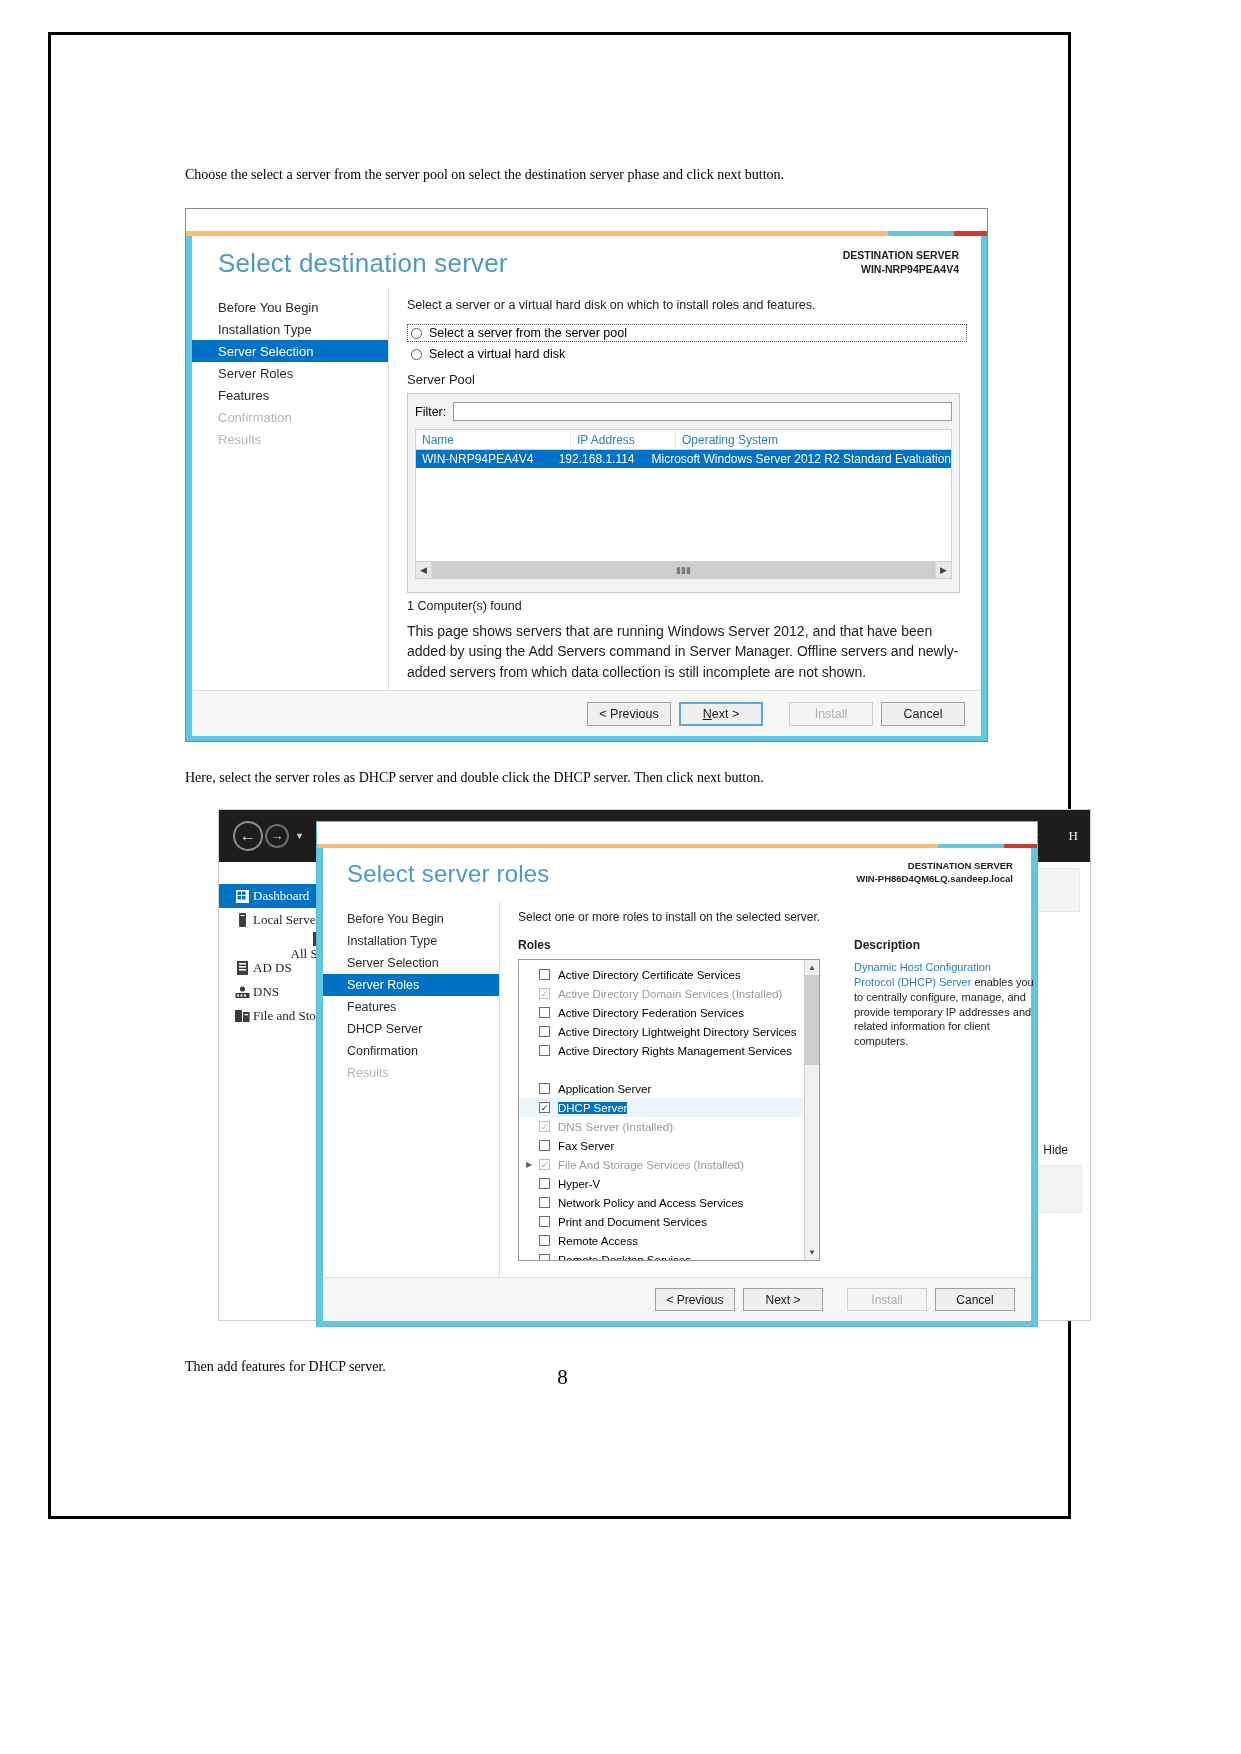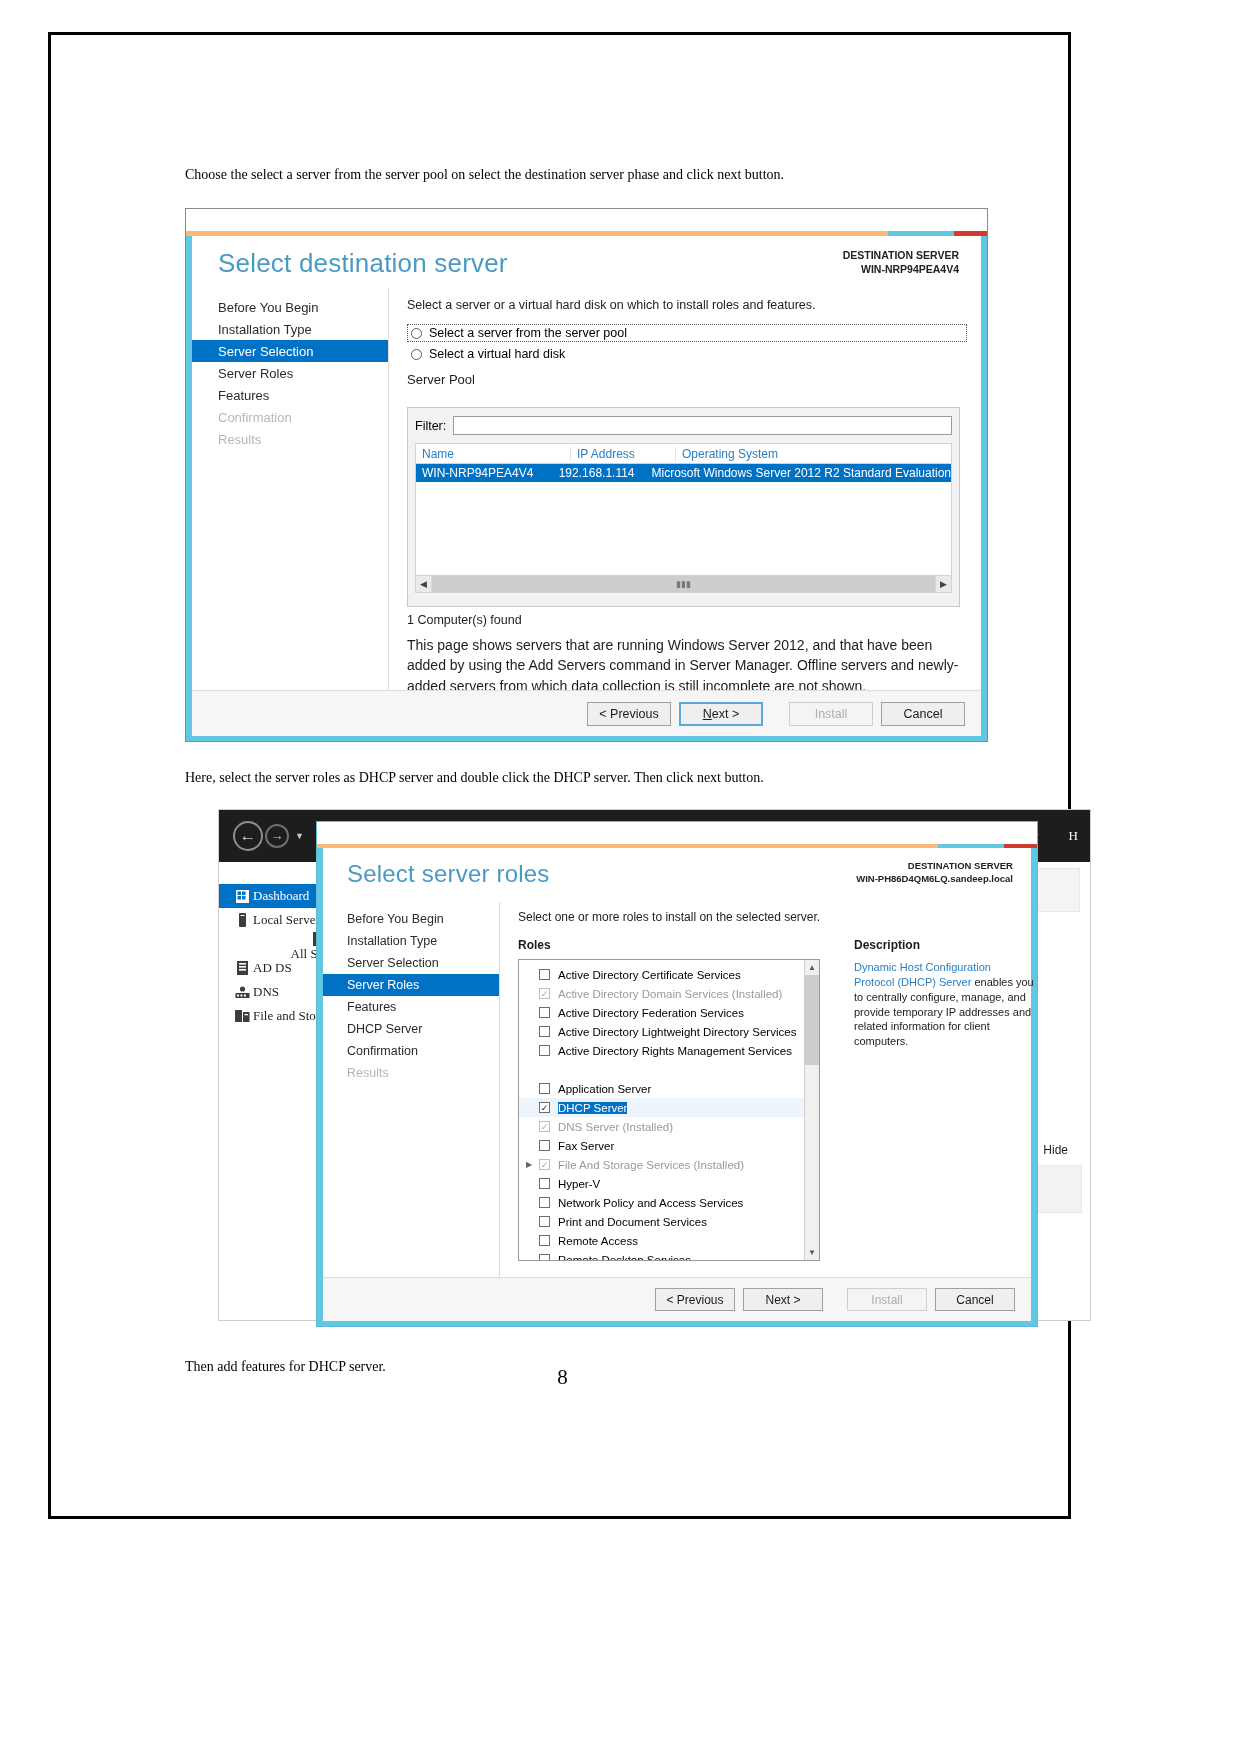--- a/index.html
+++ b/index.html
@@ -320,21 +320,21 @@
                 <span class="radio on" style="width:11px;height:11px;margin-right:7px;">
                 </span>
                 <span style="font-size:12.5px;">Select a server from the server pool</span>
               </div>
 
               <div class="radio-row" style="padding:1px 4px 1px 4px;margin-bottom:10px;">
                 <span class="radio" style="width:11px;height:11px;margin-right:7px;"></span>
                 <span style="font-size:12.5px;">Select a virtual hard disk</span>
               </div>
 
-              <div class="grp-label" style="font-size:13px;margin-bottom:20px;">Server Pool</div>
+              <div class="grp-label" style="font-size:13px;margin-bottom:6px;">Server Pool</div>
 
               <div class="pool" style="width:553px;height:200px;padding:8px 7px 0 7px;">
                 <div class="filter-row" style="margin-bottom:8px;align-items:center;">
                   <span style="font-size:12.5px;margin-right:7px;">Filter:</span>
                   <span class="filter-box" style="height:19px;" title="Filter:"></span>
                 </div>
 
                 <div class="grid" style="height:150px;position:relative;border:1px solid #d2d2d2;background:#fff;">
                   <div class="grid-head" style="height:20px;align-items:center;font-size:12px;">
                     <div style="width:155px;padding-left:6px;border-right:1px solid #e2e2e2;">Name</div>

